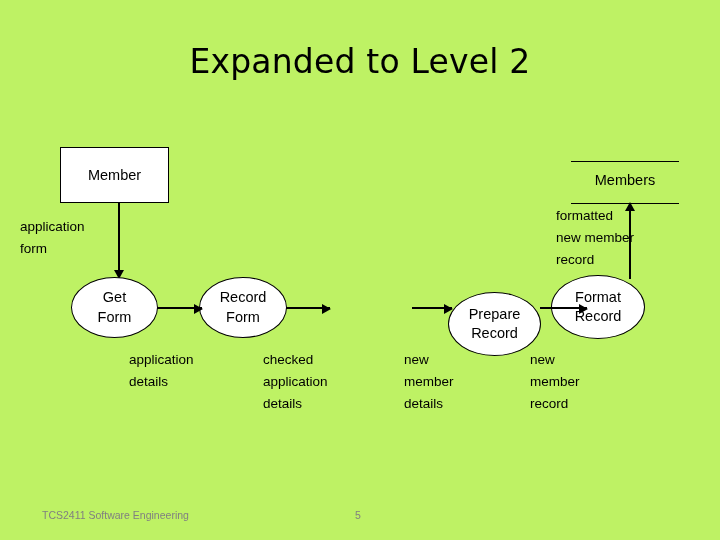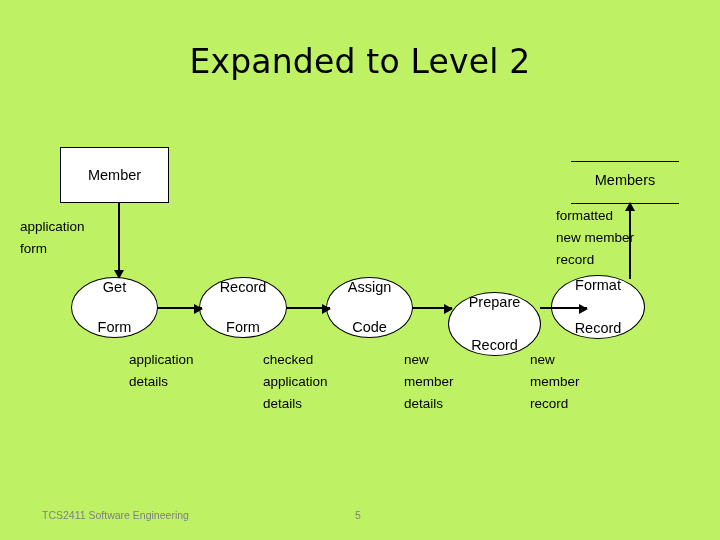--- a/index.html
+++ b/index.html
@@ -68,21 +68,21 @@
   
   .process {
     position: absolute;
     border: 1.4px solid #000000;
     border-radius: 50%;
     background: #ffffff;
     box-sizing: border-box;
     display: flex;
     flex-direction: column;
     align-items: center;
-    justify-content: space-between;
+    justify-content: center;
     font-size: 14.5px;
     line-height: 1.32;
     color: #000000;
     text-align: center;
   }
   
   .flow-h {
     position: absolute;
     height: 0;
     border-top: 2.4px solid #000000;
@@ -170,24 +170,20 @@
   <div class="process" style="left:71px; top:277px; width:87px; height:61px;">
     <span>Get</span>
     <span>Form</span>
   </div>
 
   <div class="process" style="left:199px; top:277px; width:88px; height:61px;">
     <span>Record</span>
     <span>Form</span>
   </div>
 
-  <div class="process" style="left:326px; top:277px; width:87px; height:61px;">
-    <span>Assign</span>
-    <span>Code</span>
-  </div>
 
   <div class="process" style="left:448px; top:292px; width:93px; height:64px;">
     <span>Prepare</span>
     <span>Record</span>
   </div>
 
   <div class="process" style="left:551px; top:275px; width:94px; height:64px;">
     <span>Format</span>
     <span>Record</span>
   </div>

